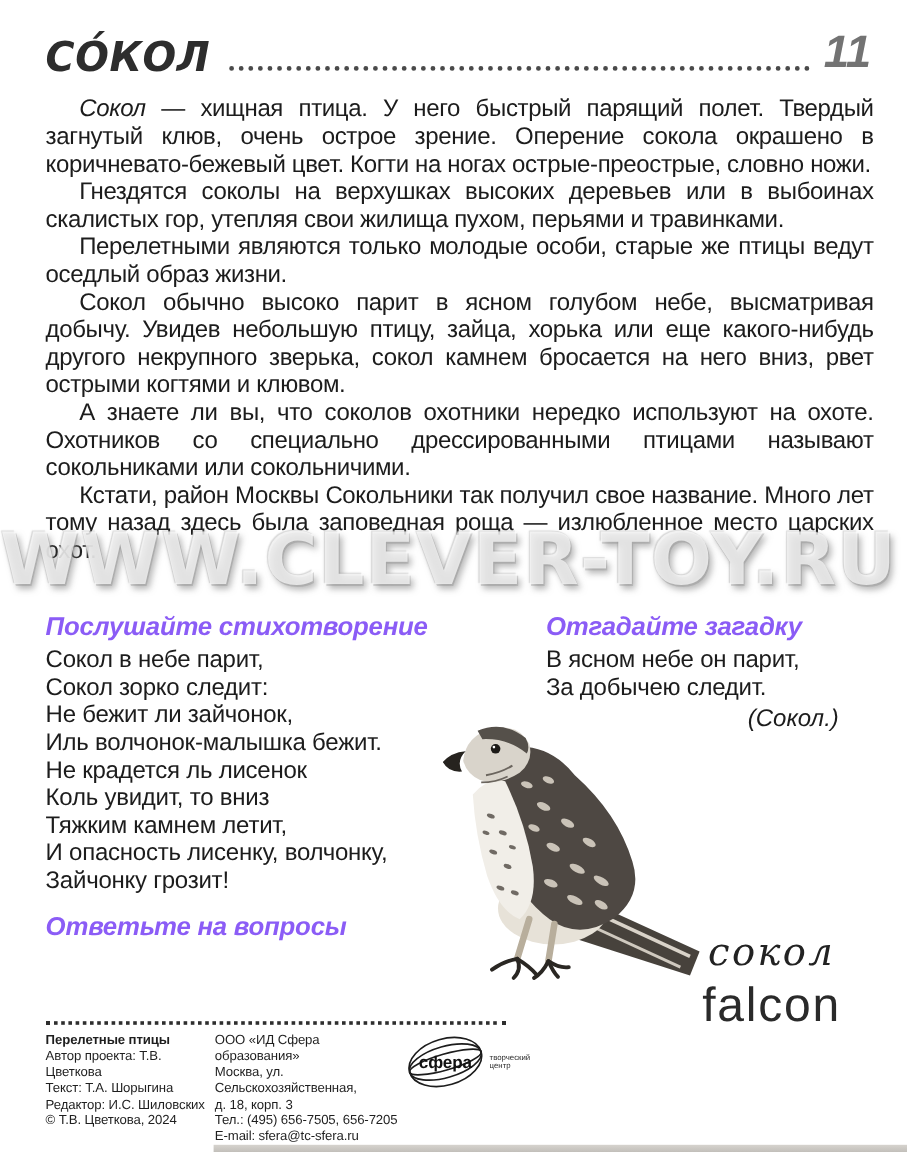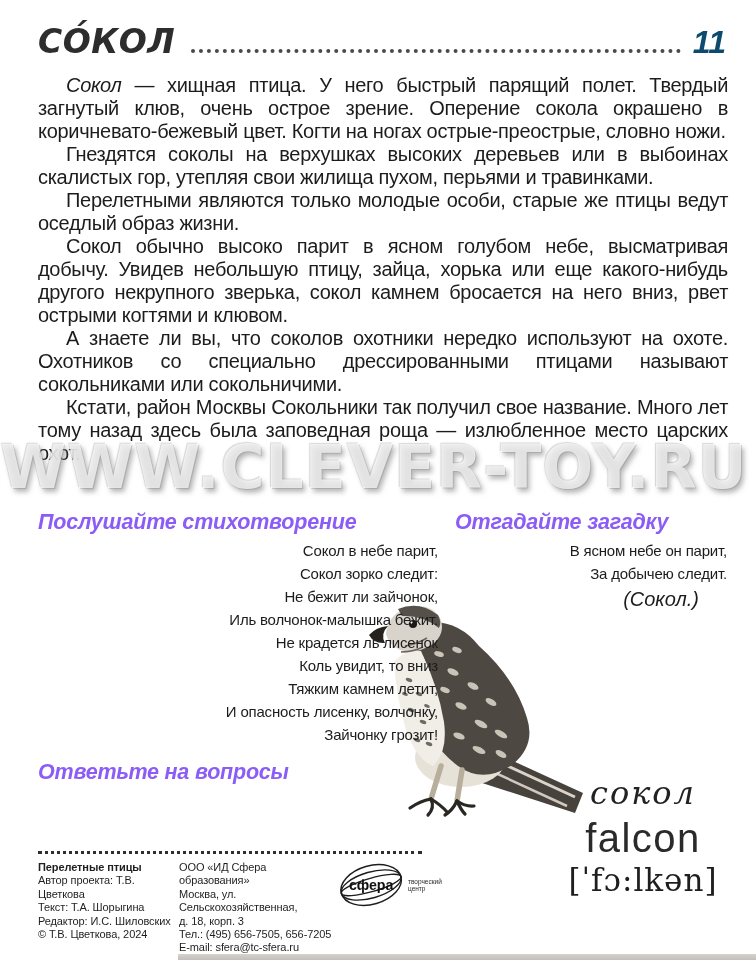--- a/index.html
+++ b/index.html
@@ -17,21 +17,21 @@
     margin:0;font-family:"DejaVu Sans",sans-serif;
     font-size:33px;font-weight:bold;font-style:italic;
     letter-spacing:0.5px;color:#2d2d2d;line-height:1.1;
     transform:scaleY(1.04);
   }
   .leader{
     flex:1;height:0;border-bottom:4px dotted #4a4a4a;
     margin:0 12px 7px 16px;
   }
   .pagenum{
-    font-size:32px;font-weight:bold;font-style:italic;color:#0c4a6e;
+    font-size:38px;font-weight:bold;font-style:italic;color:#737373;
     margin-bottom:0;line-height:1.1;
   }
   
   .article{margin:14px 28px 0 38px;}
   .article p{
     margin:0;text-indent:28px;text-align:justify;
     font-size:20px;line-height:23px;letter-spacing:-0.3px;
   }
   .article p i{font-style:italic;}
   
@@ -44,21 +44,21 @@
                  1px 1px 0 rgba(150,150,150,0.35);
     z-index:4;pointer-events:none;white-space:nowrap;
   }
   
   .left-col{position:absolute;left:38px;top:510px;width:400px;z-index:2;}
   .right-col{position:absolute;left:455px;top:510px;width:272px;z-index:2;}
   .sec-head{
     margin:0 0 4px 0;font-size:21.5px;font-weight:bold;font-style:italic;
     letter-spacing:-0.2px;color:#8b5cf6;
   }
-  .poem div,.riddle-line{font-size:15px;line-height:23px;letter-spacing:-0.2px;text-align:right;}
+  .poem div,.riddle-line{font-size:20px;line-height:23px;letter-spacing:-0.2px;}
   .q-head{margin:14px 0 6px 0;}
   .questions div{font-size:21.5px;line-height:29px;letter-spacing:-0.2px;}
   .answer{
     font-size:20px;line-height:24px;font-style:italic;text-align:right;
     padding-right:28px;margin-top:2px;
   }
   
   .falcon{position:absolute;left:360px;top:594px;width:232px;height:240px;z-index:1;}
   
   .caption{position:absolute;left:550px;top:774px;width:186px;text-align:center;z-index:2;}
@@ -200,21 +200,20 @@
       <path d="M70 205 Q80 211 86 218"></path>
       <path d="M96 207 Q105 213 113 212"></path>
       <path d="M96 207 Q91 217 84 221"></path>
       <path d="M96 207 Q100 216 104 220"></path>
     </g>
   </svg>
 
   <div class="caption">
     <div class="cap-ru">сокол</div>
     <div class="cap-en">falcon</div>
-    <div class="cap-tr">[ˈfɔ:lkən]</div>
   </div>
 
   <div class="sep"></div>
   <div class="footer">
     <div class="fcol1">
       <div class="ftitle">Перелетные птицы</div>
       <div>Автор проекта: Т.В. Цветкова</div>
       <div>Текст: Т.А. Шорыгина</div>
       <div>Редактор: И.С. Шиловских</div>
       <div>© Т.В. Цветкова, 2024</div>

